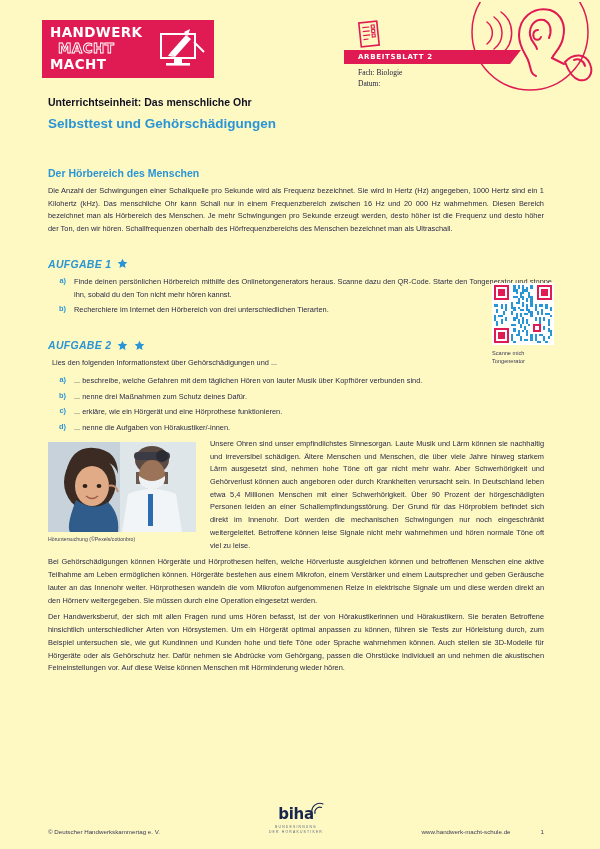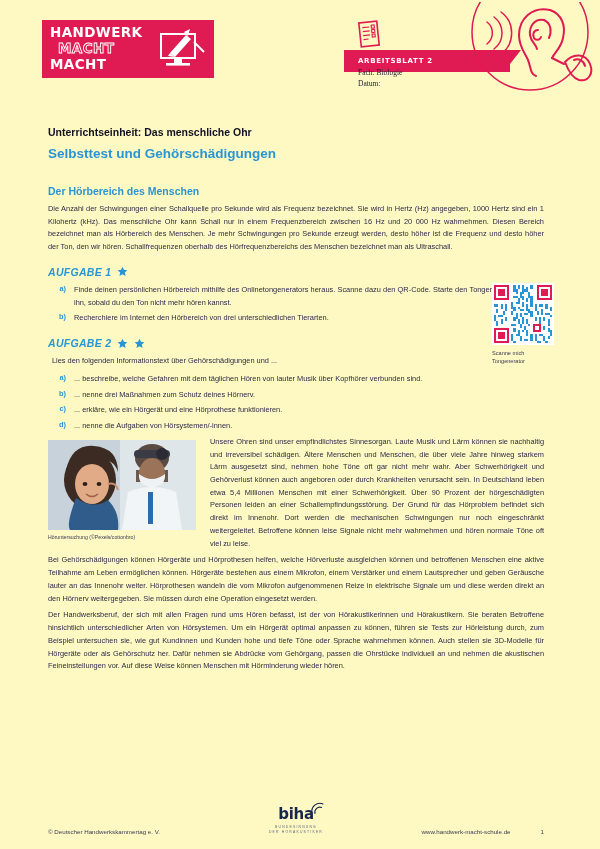--- a/index.html
+++ b/index.html
@@ -67,21 +67,21 @@
     left: 357px;
     top: 20px;
     width: 26px;
     height: 30px;
   }
   .banner {
     position: absolute;
     left: 344px;
     top: 50px;
     width: 166px;
-    height: 22px;
+    height: 14px;
     background: #e01a52;
     display: flex;
     align-items: center;
   }
   .banner::after {
     content: "";
     position: absolute;
     right: -11px;
     top: 0;
     border-top: 14px solid #e01a52;
@@ -114,48 +114,47 @@
   }
 
   
   .content {
     padding: 0 48px;
   }
   .unit-line {
     font-size: 10.5px;
     font-weight: bold;
     color: #111122;
-    margin-top: 30px;
   }
   .unit-title {
     font-size: 13.5px;
     font-weight: bold;
     color: #2a95d5;
     margin-top: 8px;
   }
   h2.section-head {
     font-size: 10.5px;
     font-weight: bold;
     color: #2a95d5;
-    margin: 24px 0 6px 0;
+    margin: 36px 0 6px 0;
   }
   p.body {
     font-size: 7.4px;
     line-height: 1.72;
     color: #2a2a46;
     margin: 0 8px 4px 0;
     text-align: justify;
   }
 
   
   .aufgabe-head {
     display: flex;
     align-items: center;
     gap: 6px;
-    margin-top: 12px;
+    margin-top: 22px;
     margin-bottom: 6px;
   }
   .aufgabe-title {
     font-size: 10.5px;
     font-weight: bold;
     font-style: italic;
     color: #2a95d5;
     letter-spacing: 0.3px;
   }
   .star { width: 11px; height: 11px; flex: none; }
@@ -393,29 +392,29 @@
       </svg>
     </div>
     <p class="intro-2">Lies den folgenden Informationstext über Gehörschädigungen und ...</p>
     <ul class="tasklist">
       <li>
         <span class="task-letter">a)</span>
         <span class="task-text">... beschreibe, welche Gefahren mit dem täglichen Hören von lauter Musik über Kopfhörer verbunden sind.</span>
       </li>
       <li>
         <span class="task-letter">b)</span>
-        <span class="task-text">... nenne drei Maßnahmen zum Schutz deines Hörnerv.</span>
+        <span class="task-text">... nenne drei Maßnahmen zum Schutz deines Dafür.</span>
       </li>
       <li>
         <span class="task-letter">c)</span>
         <span class="task-text">... erkläre, wie ein Hörgerät und eine Hörprothese funktionieren.</span>
       </li>
       <li>
         <span class="task-letter">d)</span>
-        <span class="task-text">... nenne die Aufgaben von Hörsystemen/-innen.</span>
+        <span class="task-text">... nenne die Aufgaben von Hörakustiker/-innen.</span>
       </li>
     </ul>
 
     <div class="floatbox">
       <div class="figure">
         <div class="photo">
           <svg viewBox="0 0 148 90" width="148" height="90">
             <rect width="148" height="90" fill="#c7d2da"></rect>
             <rect x="72" y="0" width="76" height="90" fill="#dfe6ea"></rect>
             <ellipse cx="104" cy="18" rx="17" ry="14" fill="#5a4a42"></ellipse>

